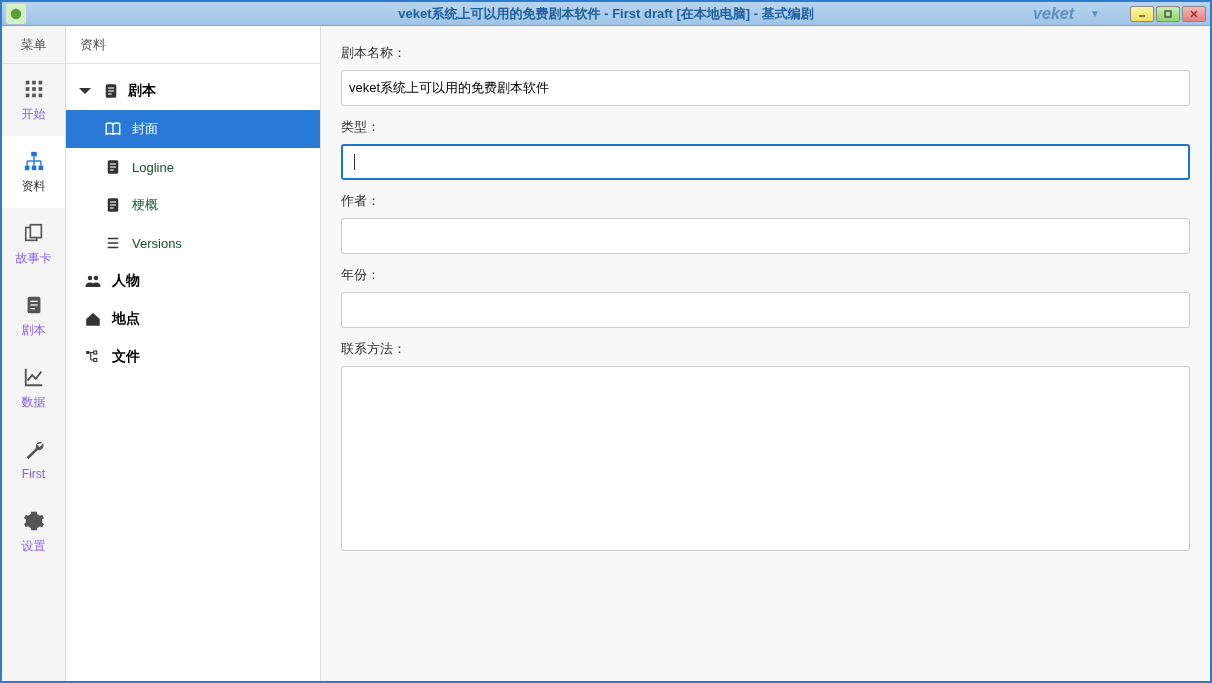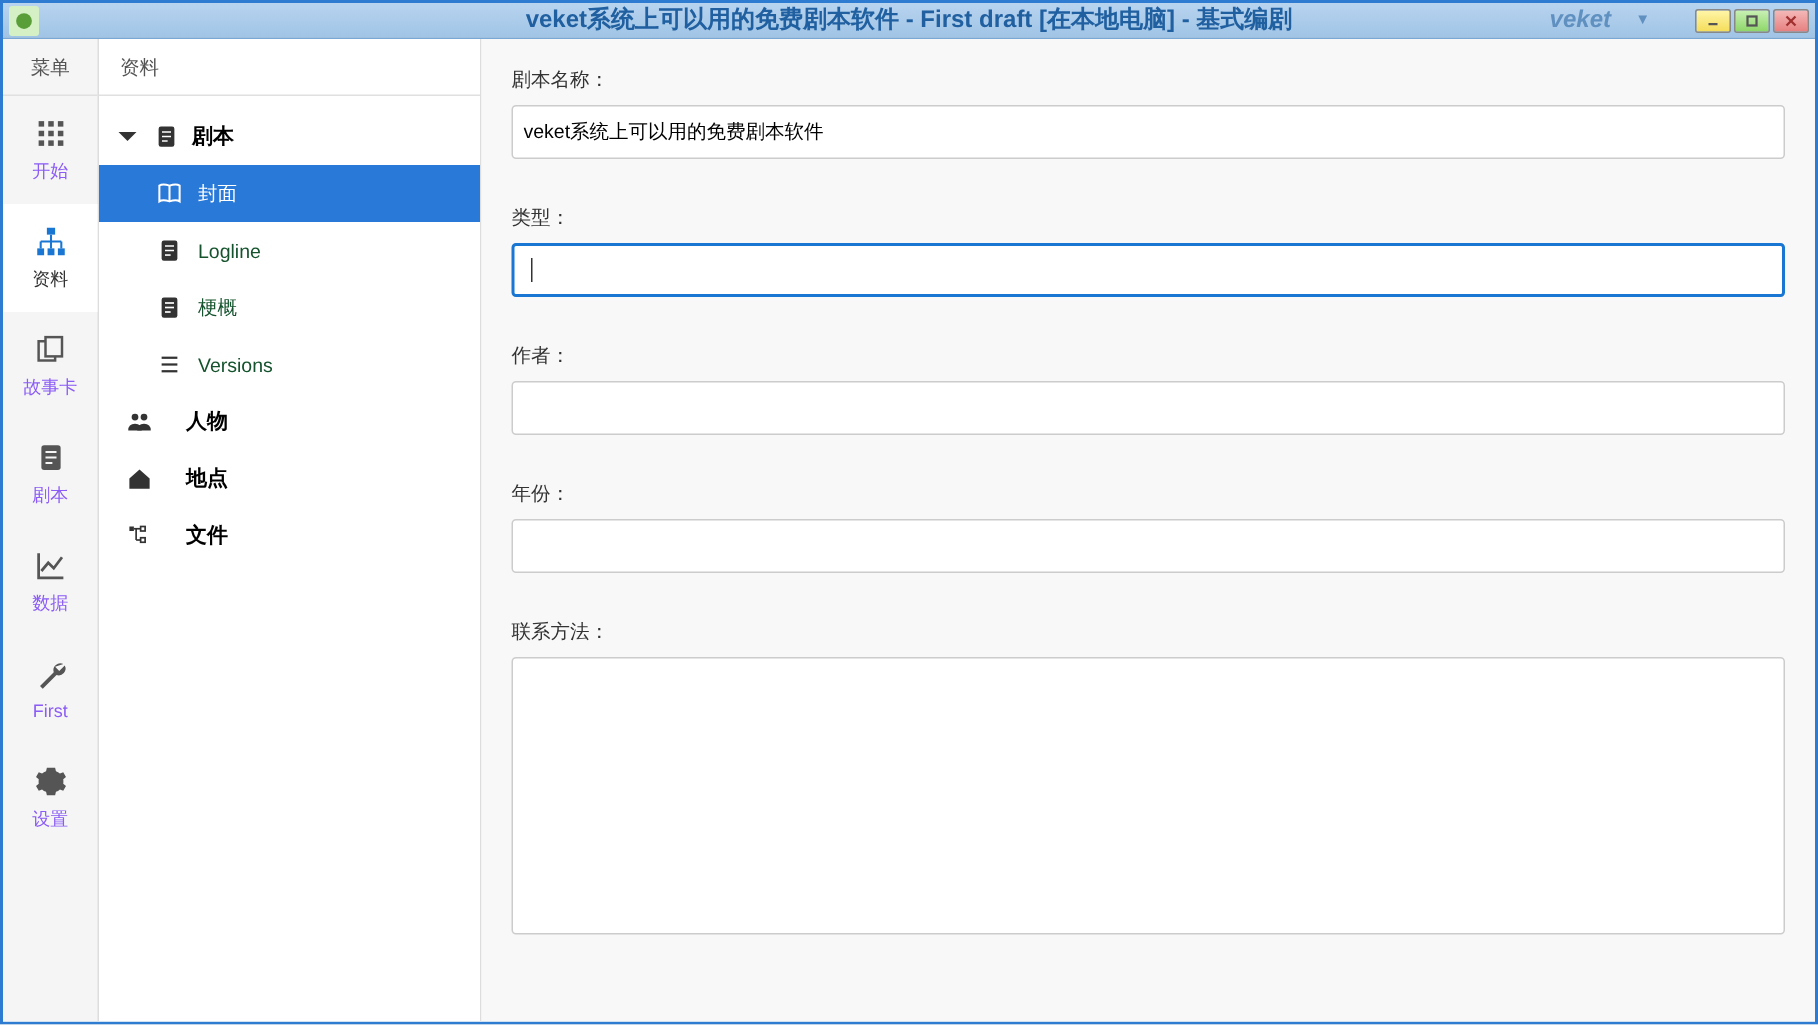--- a/index.html
+++ b/index.html
@@ -2,21 +2,21 @@
 <html><head>
   <meta charset="utf-8">
   <style>
     * { margin: 0; padding: 0; box-sizing: border-box; font-family: "Microsoft YaHei", "PingFang SC", sans-serif; }
     body { width: 1212px; height: 683px; background: #e8e8e8; overflow: hidden; }
     
     .window { width: 100%; height: 100%; display: flex; flex-direction: column; border: 2px solid #2d7cd1; }
     
     .titlebar { height: 24px; background: linear-gradient(to bottom, #b8d4ef, #a0c4e6); display: flex; align-items: center; position: relative; border-bottom: 1px solid #7aa8d4; }
     .titlebar-icon { width: 20px; height: 20px; margin-left: 4px; background: #d4f0c4; border-radius: 2px; display: flex; align-items: center; justify-content: center; }
-    .titlebar-title { position: absolute; left: 50%; transform: translateX(-50%); color: #2060a0; font-size: 16px; font-weight: bold; white-space: nowrap; }
+    .titlebar-title { position: absolute; left: 50%; transform: translateX(-50%); color: #2060a0; font-size: 13px; font-weight: bold; white-space: nowrap; }
     .titlebar-brand { position: absolute; right: 136px; color: #6090c0; font-size: 16px; font-weight: bold; font-style: italic; }
     .titlebar-arrow { position: absolute; right: 110px; color: #6090c0; font-size: 10px; }
     .titlebar-buttons { position: absolute; right: 4px; display: flex; gap: 2px; }
     .titlebar-btn { width: 24px; height: 16px; border: 1px solid #888; border-radius: 2px; display: flex; align-items: center; justify-content: center; font-size: 10px; }
     .btn-min { background: linear-gradient(to bottom, #fef5a8, #f5dd5a); }
     .btn-max { background: linear-gradient(to bottom, #c8f0b4, #8ed668); }
     .btn-close { background: linear-gradient(to bottom, #f5b8b8, #e68080); }
     
     .app-body { flex: 1; display: flex; background: #fff; overflow: hidden; }
     
@@ -27,26 +27,26 @@
     .sidebar-item.active .nav-label { color: #333; }
     .sidebar-item svg { width: 22px; height: 22px; }
     .nav-label { font-size: 12px; }
     
     .sidebar-mid { width: 255px; background: #fff; border-right: 1px solid #ddd; display: flex; flex-direction: column; }
     .mid-header { height: 38px; display: flex; align-items: center; padding-left: 14px; font-size: 13px; color: #555; border-bottom: 1px solid #e0e0e0; }
     .tree { padding-top: 8px; }
     .tree-root { display: flex; align-items: center; padding: 10px 10px; gap: 8px; font-weight: bold; font-size: 14px; cursor: pointer; }
     .tree-sub { display: flex; align-items: center; padding: 10px 10px 10px 38px; gap: 10px; font-size: 13px; color: #14532d; cursor: pointer; }
     .tree-sub.active { background: #2979d9; color: #fff; }
-    .tree-section { display: flex; align-items: center; padding: 10px 10px 10px 18px; gap: 22px; font-weight: bold; font-size: 14px; cursor: pointer; }
+    .tree-section { display: flex; align-items: center; padding: 10px 10px 10px 18px; gap: 10px; font-weight: bold; font-size: 14px; cursor: pointer; }
     .tree-root svg, .tree-sub svg, .tree-section svg { width: 18px; height: 18px; flex-shrink: 0; }
     .chev { width: 12px; height: 12px; }
     
     .content { flex: 1; background: #f8f8f8; padding: 18px 20px; overflow-y: auto; }
-    .form-row { margin-bottom: 30px; }
+    .form-row { margin-bottom: 12px; }
     .form-label { font-size: 13px; color: #333; margin-bottom: 8px; display: block; }
     .form-input { width: 100%; height: 36px; border: 1px solid #ccc; border-radius: 3px; background: #fff; padding: 0 7px; font-size: 13px; outline: none; }
     .form-input.focused { border: 2px solid #1976d2; padding: 0 9px; }
     .form-select { width: 100%; height: 36px; border: 1px solid #ccc; border-radius: 3px; background: #fff; padding: 0 10px; font-size: 13px; position: relative; display: flex; align-items: center; }
     .select-arrow { position: absolute; right: 12px; }
     .form-textarea { width: 100%; height: 185px; border: 1px solid #ccc; border-radius: 3px; background: #fff; padding: 10px; font-size: 13px; resize: none; outline: none; }
     .cursor-blink { display: inline-block; width: 1px; height: 16px; background: #333; margin-left: 2px; }
   </style>
 </head>
 <body>

